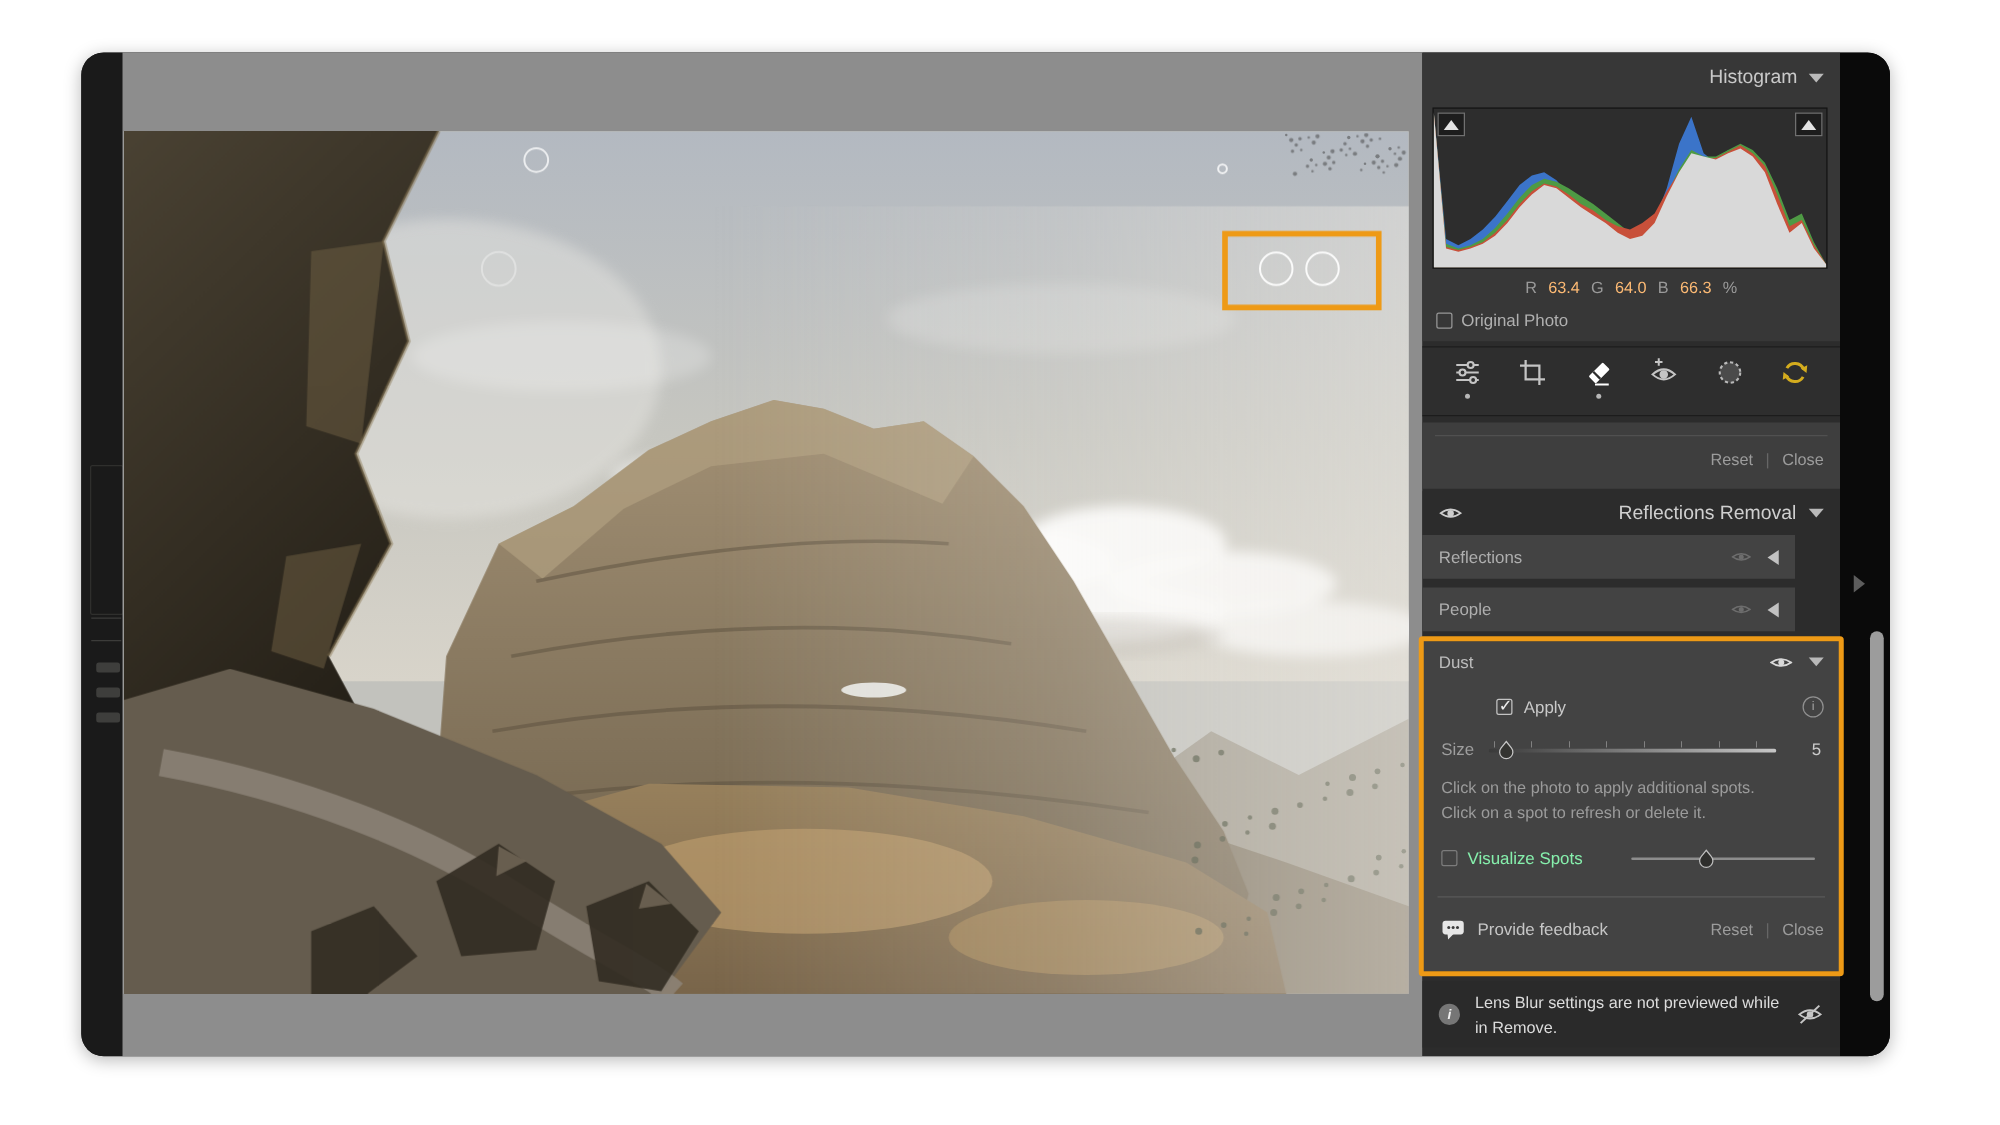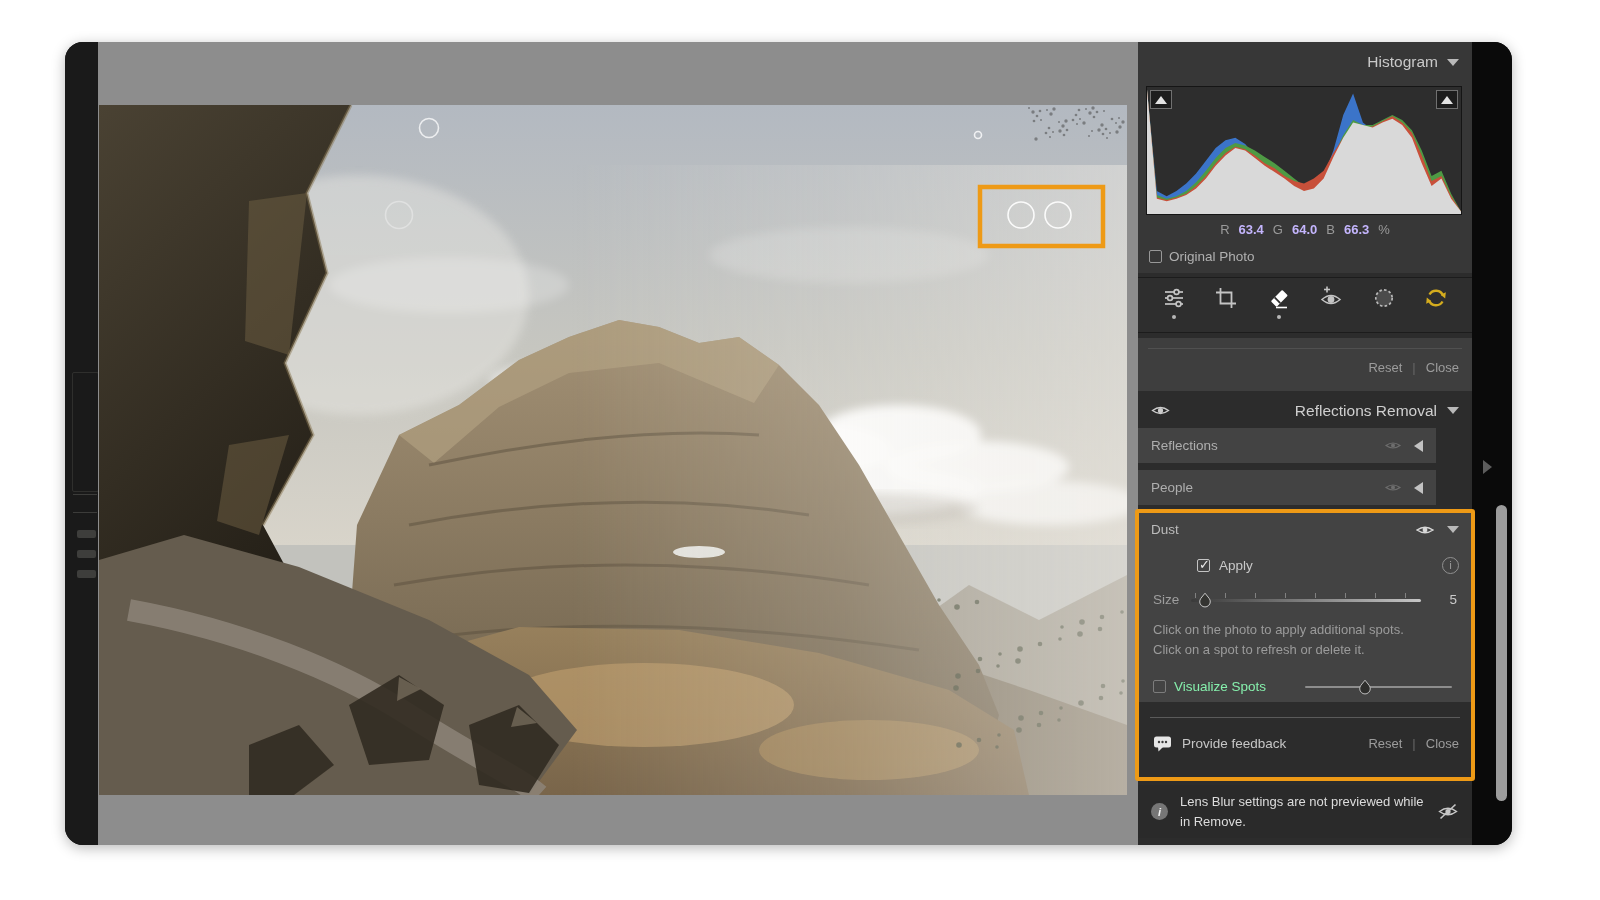--- a/index.html
+++ b/index.html
@@ -36,21 +36,21 @@
                padding-right:13px;color:#c9c9c9;font-size:15.5px;}
   .hist-box{position:absolute;left:8px;top:44px;width:316px;height:129px;background:#2d2d2d;
             border:1px solid #151515;box-sizing:border-box;}
   #histo-svg{position:absolute;left:0;top:0;width:100%;height:100%;}
   .clip-btn{position:absolute;top:3px;width:22px;height:19px;background:#1d1d1d;border:1px solid #707070;
             box-sizing:border-box;display:flex;align-items:center;justify-content:center;z-index:3;}
   .clip-btn.left{left:3px;} .clip-btn.right{right:3px;}
   .clip-tri{width:0;height:0;border-left:6px solid transparent;border-right:6px solid transparent;border-bottom:8px solid #e3e3e3;}
   .rgb-row{position:absolute;top:180px;left:0;width:100%;display:flex;justify-content:center;gap:9px;
            font-size:13px;color:#9a9a9a;}
-  .rgb-row b{color:#c4b5fd;font-weight:bold;text-align:center;}
+  .rgb-row b{color:#fdba74;font-weight:normal;text-align:center;}
   .orig-row{position:absolute;top:207px;left:11px;display:flex;align-items:center;gap:7px;color:#b0b0b0;font-size:13.5px;}
 
   .checkbox{width:13px;height:13px;border:1px solid #989898;border-radius:2px;box-sizing:border-box;position:relative;flex:0 0 auto;}
   .checkbox.checked{border-color:#c4c4c4;}
   .checkbox.checked::after{content:"\2713";position:absolute;left:1px;top:-3px;color:#ececec;font-size:13px;}
   .checkbox.dim{border-color:#7c7c7c;}
 
   
   .toolstrip{position:absolute;top:235px;left:0;width:334px;height:56px;background:#2e2e2e;
              border-top:1px solid #1c1c1c;border-bottom:1px solid #1c1c1c;box-sizing:border-box;
@@ -68,21 +68,21 @@
   
   .dr-header{position:absolute;top:351px;left:0;width:334px;height:35px;display:flex;align-items:center;
              padding:0 13px;box-sizing:border-box;background:#2c2c2c;}
   .dr-title{margin-left:auto;margin-right:10px;font-size:15.5px;color:#cfcfcf;}
   .section-row{position:absolute;left:0;width:298px;height:35px;background:#434343;display:flex;
                align-items:center;padding:0 13px;box-sizing:border-box;color:#aeaeae;}
   .row-reflections{top:386px;} .row-people{top:428px;}
   .row-end{margin-left:auto;display:flex;align-items:center;gap:13px;}
 
   
-  .dust-section{position:absolute;top:471px;left:0;width:334px;height:189px;background:#434343;}
+  .dust-section{position:absolute;top:471px;left:0;width:334px;height:264px;background:#434343;}
   .dust-highlight{position:absolute;top:467px;left:-3px;width:340px;height:272px;border:4px solid #EE9A16;
                   border-radius:3px;box-sizing:border-box;pointer-events:none;z-index:6;}
   .dust-title-row{position:absolute;top:9px;left:13px;right:13px;display:flex;align-items:center;color:#bcbcbc;}
   .apply-row{position:absolute;top:44px;left:15px;right:13px;display:flex;align-items:center;gap:9px;color:#c9c9c9;padding-left:44px;}
   .info-i{margin-left:auto;width:15px;height:15px;border:1px solid #909090;border-radius:50%;color:#a5a5a5;
           font-size:10px;display:flex;align-items:center;justify-content:center;}
   .size-row{position:absolute;top:77px;left:15px;right:15px;height:20px;color:#9e9e9e;}
   .size-label{position:absolute;left:0;top:2px;}
   .track-wrap{position:absolute;left:38px;right:36px;top:0;height:20px;}
   .slider-track{position:absolute;left:0;right:0;top:9px;height:3px;border-radius:2px;

